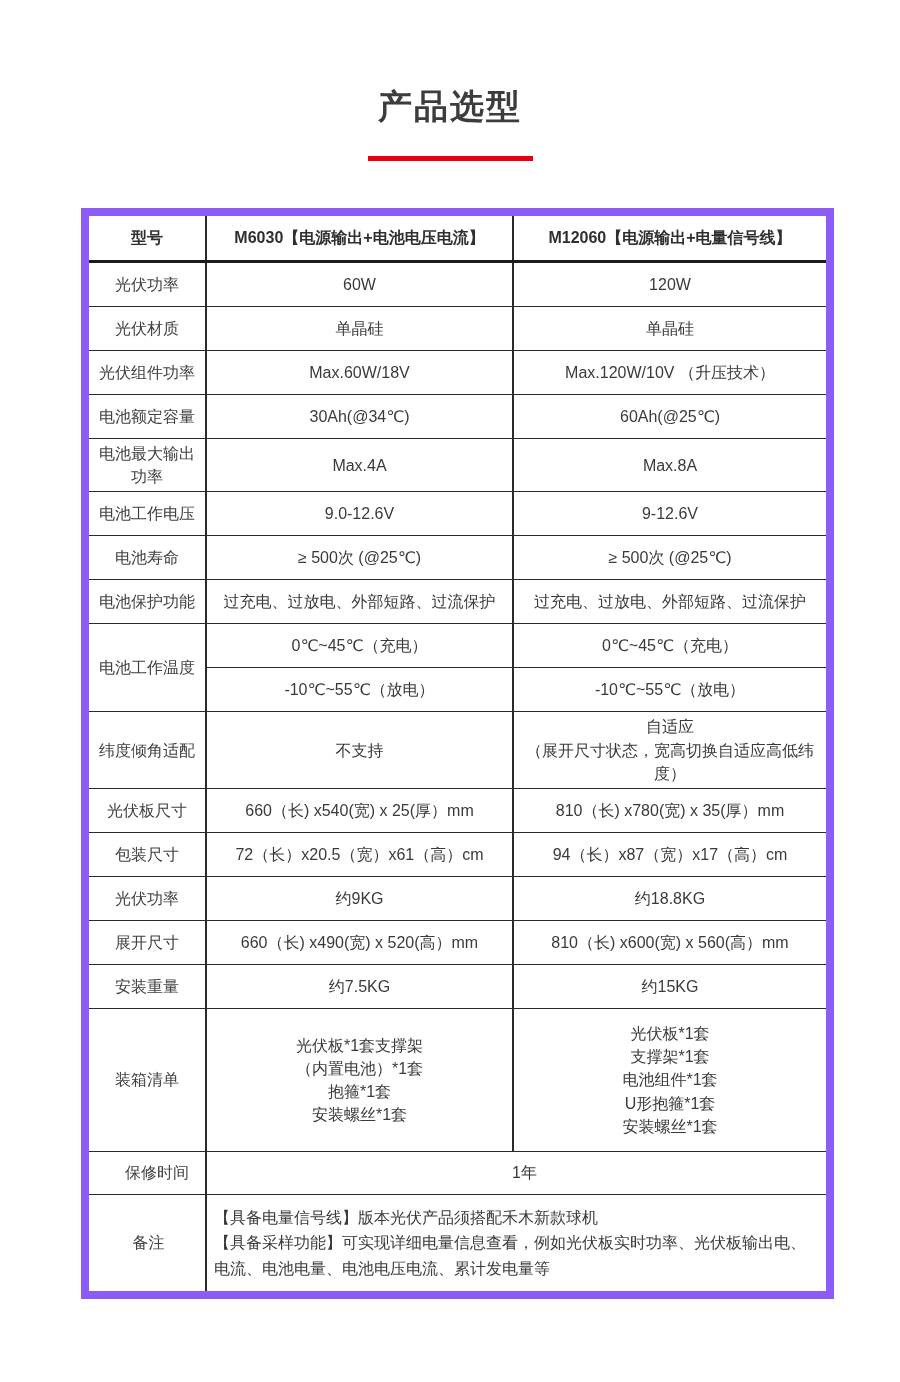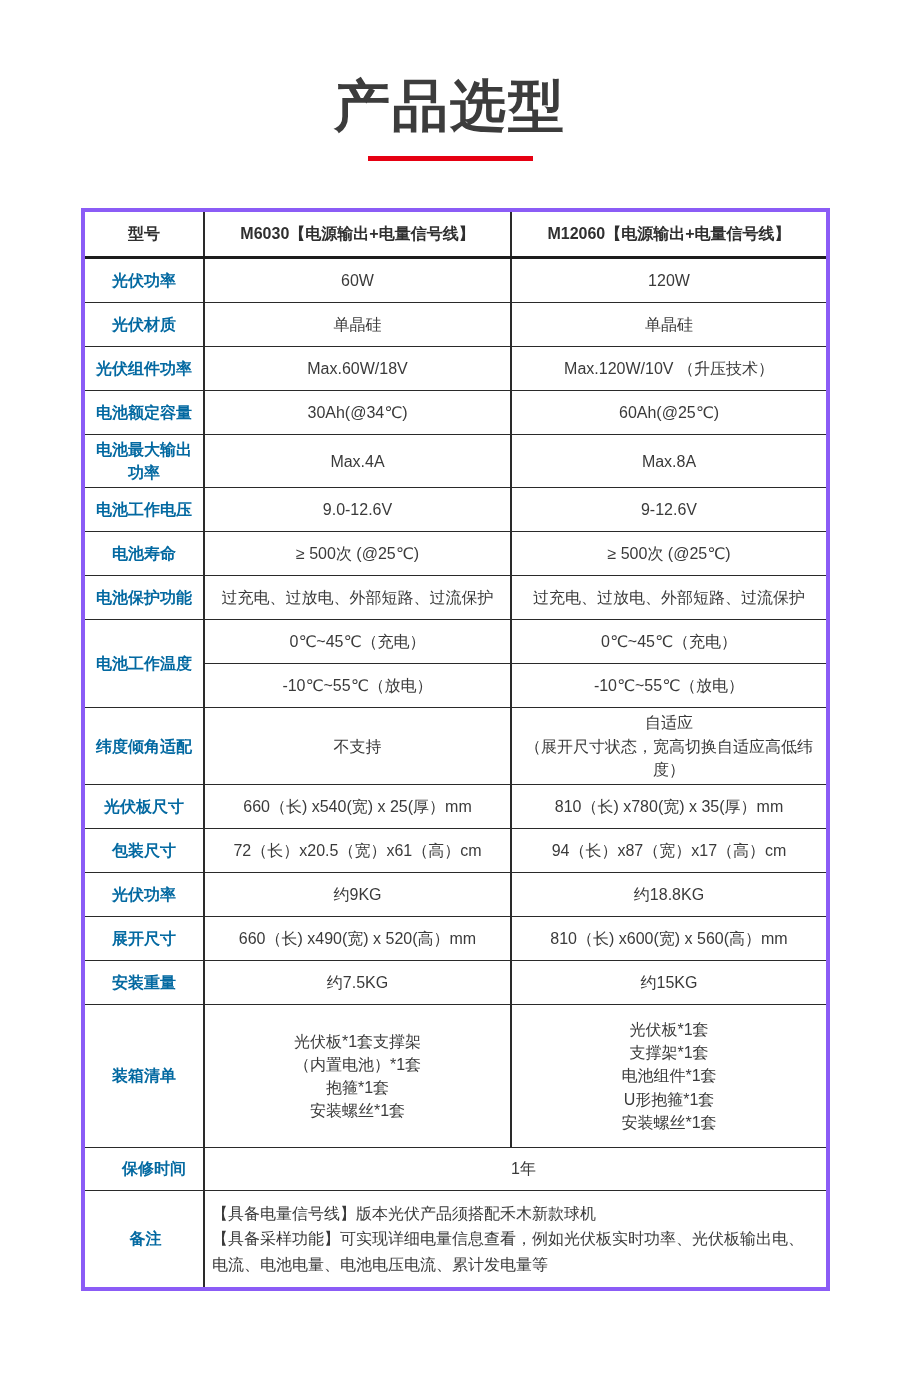--- a/index.html
+++ b/index.html
@@ -12,55 +12,55 @@
     position: relative;
     width: 900px;
     height: 1382px;
     background: #ffffff;
     overflow: hidden;
   }
   .page-title {
     margin: 0;
     padding-top: 80px;
     text-align: center;
-    font-size: 56px;
+    font-size: 34px;
     line-height: 52px;
     font-weight: bold;
     color: #3c3c3c;
     letter-spacing: 2px;
   }
   .title-underline {
     width: 165px;
     height: 5px;
     background: #e60012;
     margin: 24px auto 0 auto;
   }
   table.spec-table {
     border-collapse: collapse;
     table-layout: fixed;
     width: 745px;
     margin: 47px 0 0 81px;
-    border: 4px solid #8b5cf6;
+    border: 8px solid #8b5cf6;
     color: #3a3a3a;
   }
   col.c-label { width: 121px; }
   col.c-m6030 { width: 307px; }
   col.c-m12060 { width: 317px; }
   td {
     border: 1px solid #2a2a2a;
     font-size: 16px;
     line-height: 1.45;
     text-align: center;
     vertical-align: middle;
     padding: 3px 8px;
     white-space: pre-line;
     word-break: break-word;
   }
   td.vc { border-left: 2px solid #2a2a2a; }
-  td.label-cell { font-weight: bold; color: #0369a1; padding: 3px 4px; }
+  td.label-cell { font-weight: normal; color: #404040; padding: 3px 4px; }
   tr.header-row td {
     font-weight: bold;
     color: #2f2f2f;
     border-bottom: 3px solid #1c1c1c;
   }
   tr.h-std td { height: 37px; }
   tr.h-head td { height: 38px; }
   tr.h-temp td { height: 37px; }
   tr.h-lat td { height: 64px; }
   tr.h-pack td { height: 136px; }
@@ -84,21 +84,21 @@
   <table class="spec-table">
     <colgroup>
       <col class="c-label">
         <col class="c-m6030">
         <col class="c-m12060">
     </colgroup>
     <tbody>
 
       <tr class="header-row h-head">
         <td class="label-cell">型号</td>
-        <td class="vc">M6030【电源输出+电量信号线】</td>
+        <td class="vc">M6030【电源输出+电池电压电流】</td>
         <td class="vc">M12060【电源输出+电量信号线】</td>
       </tr>
 
       <tr class="h-std">
         <td class="label-cell">光伏功率</td>
         <td class="vc">60W</td>
         <td class="vc">120W</td>
       </tr>
 
       <tr class="h-std">

